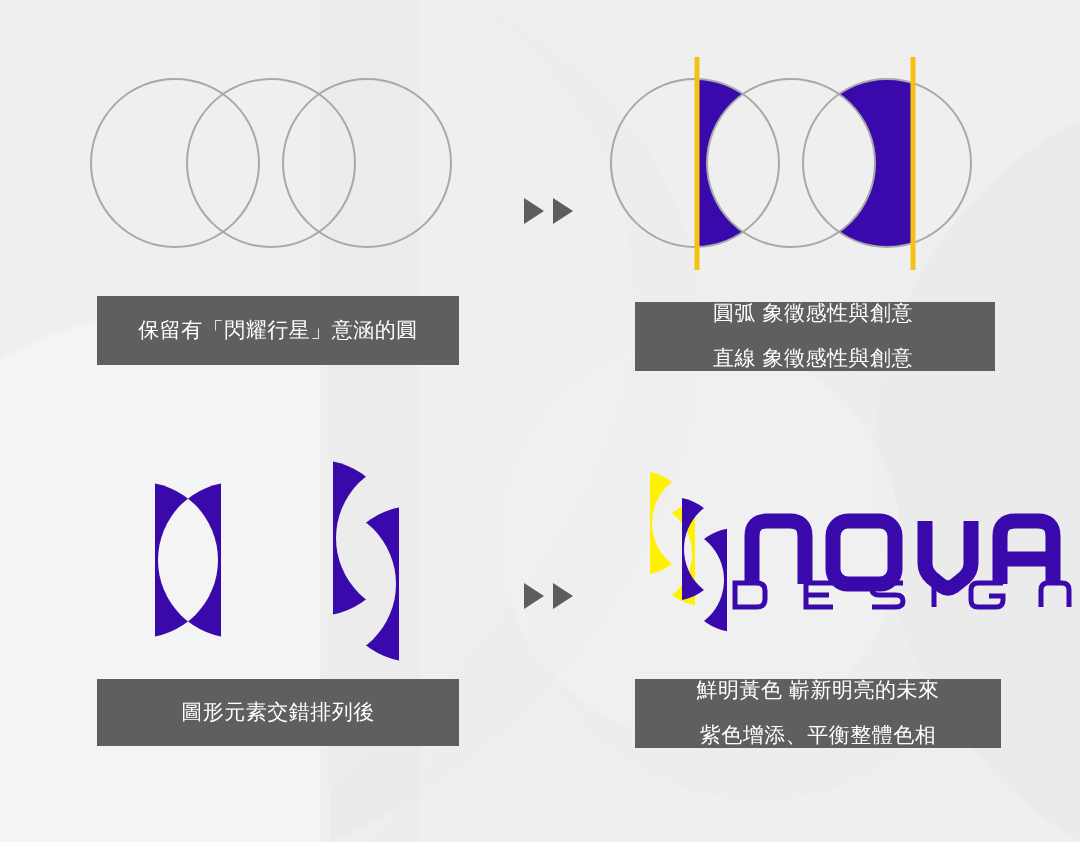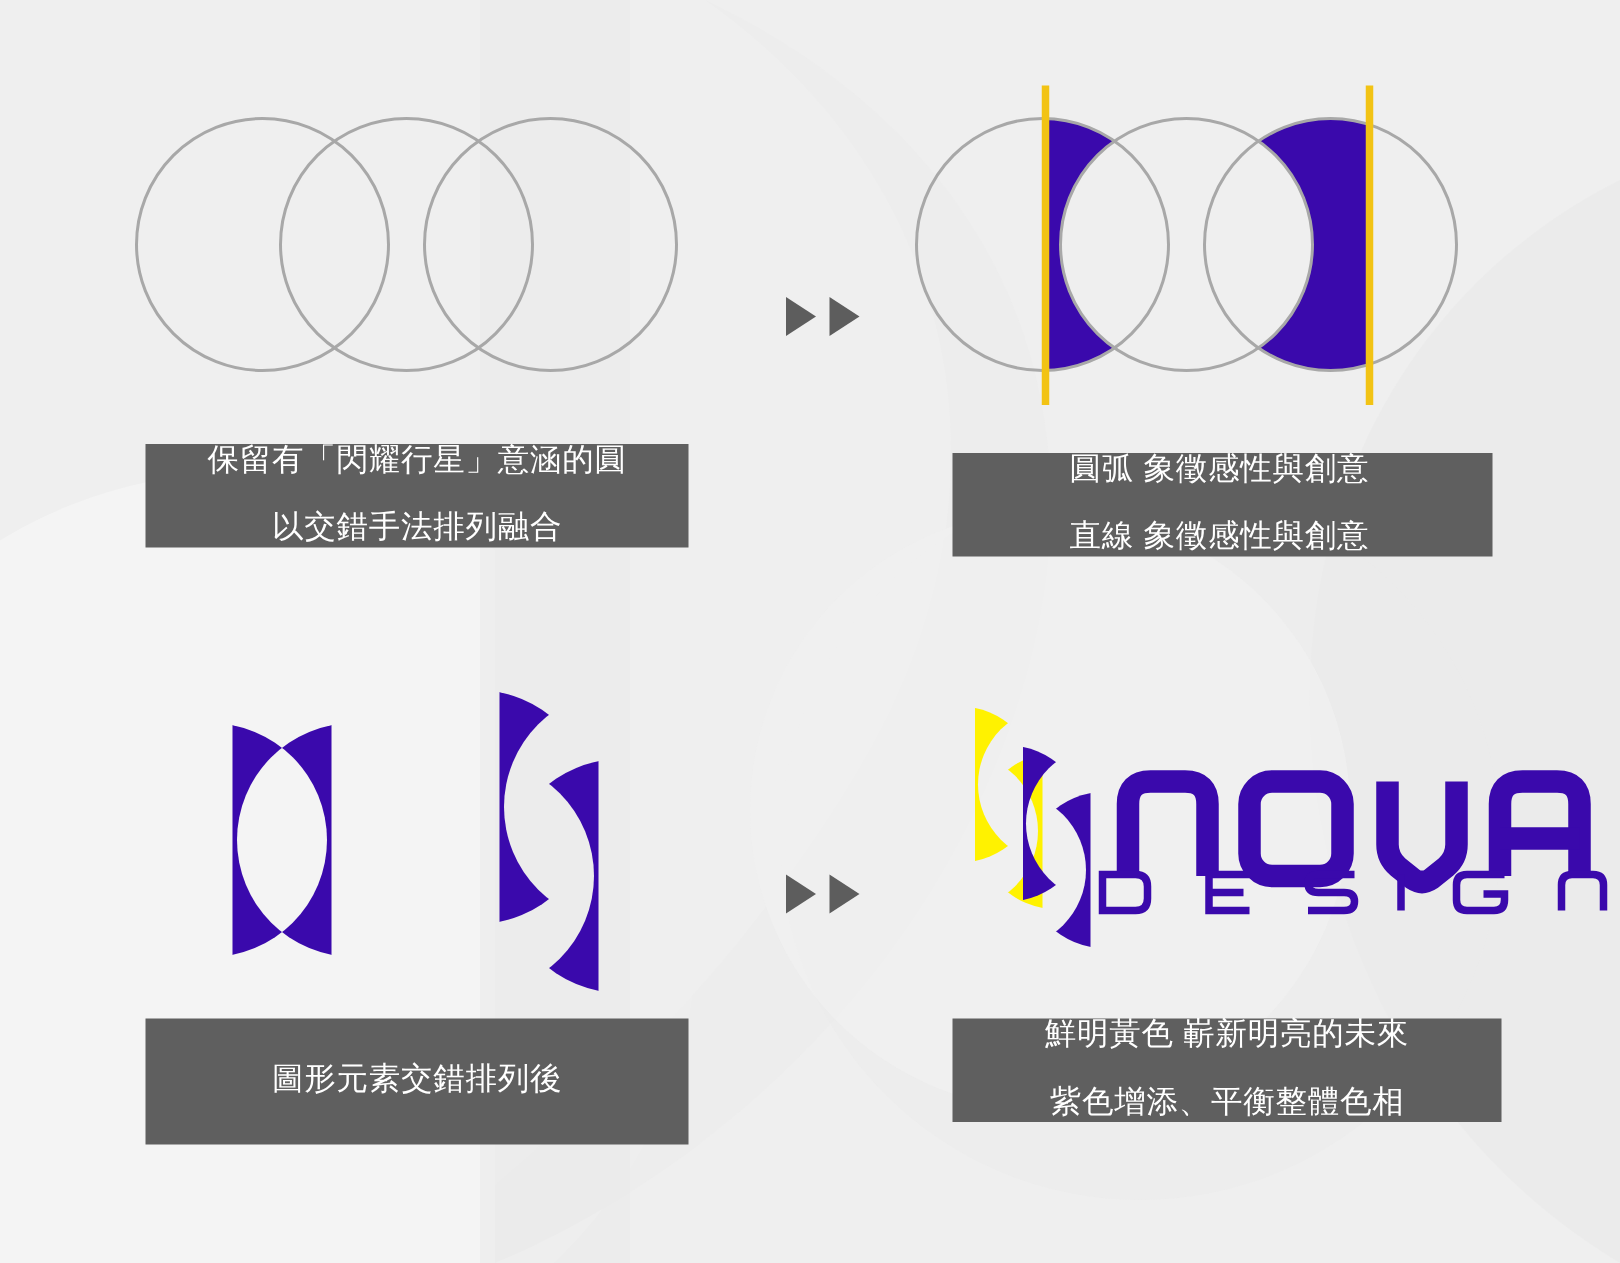--- a/index.html
+++ b/index.html
@@ -55,21 +55,21 @@
     line-height: 1.42;
     letter-spacing: 0.5px;
     font-weight: 500;
     padding: 9px 16px 11px 16px;
     gap: 15px;
   }
   .caption .cline { display: block; white-space: nowrap; }
 
   #caption-tl { left: 97px;  top: 296px; width: 362px; height: 69px; }
   #caption-tr { left: 635px; top: 302px; width: 360px; height: 69px; padding-left: 12px; }
-  #caption-bl { left: 97px;  top: 679px; width: 362px; height: 84px; text-align: right; }
+  #caption-bl { left: 97px;  top: 679px; width: 362px; height: 67px; text-align: right; }
   #caption-br { left: 635px; top: 679px; width: 366px; height: 69px; }
 
   
   .arrows {
     position: absolute;
     display: flex;
     gap: 9px;
     align-items: center;
   }
   #arrows-top    { left: 524px; top: 198px; }
@@ -113,21 +113,20 @@
       <g fill="none" stroke="#a8a8a8" stroke-width="2">
         <circle cx="175" cy="163" r="84"></circle>
         <circle cx="271" cy="163" r="84"></circle>
         <circle cx="367" cy="163" r="84"></circle>
       </g>
     </svg>
   </div>
 
   <div class="caption" id="caption-tl">
     <span class="cline">保留有「閃耀行星」意涵的圓</span>
-    <span class="cline">以交錯手法排列融合</span>
   </div>
 
   <div class="arrows" id="arrows-top">
     <span class="tri"></span>
     <span class="tri"></span>
   </div>
 
   <div class="panel" id="panel-tr">
     <svg class="art" width="540" height="421" viewBox="540 0 540 421" aria-hidden="true">
       <defs>

